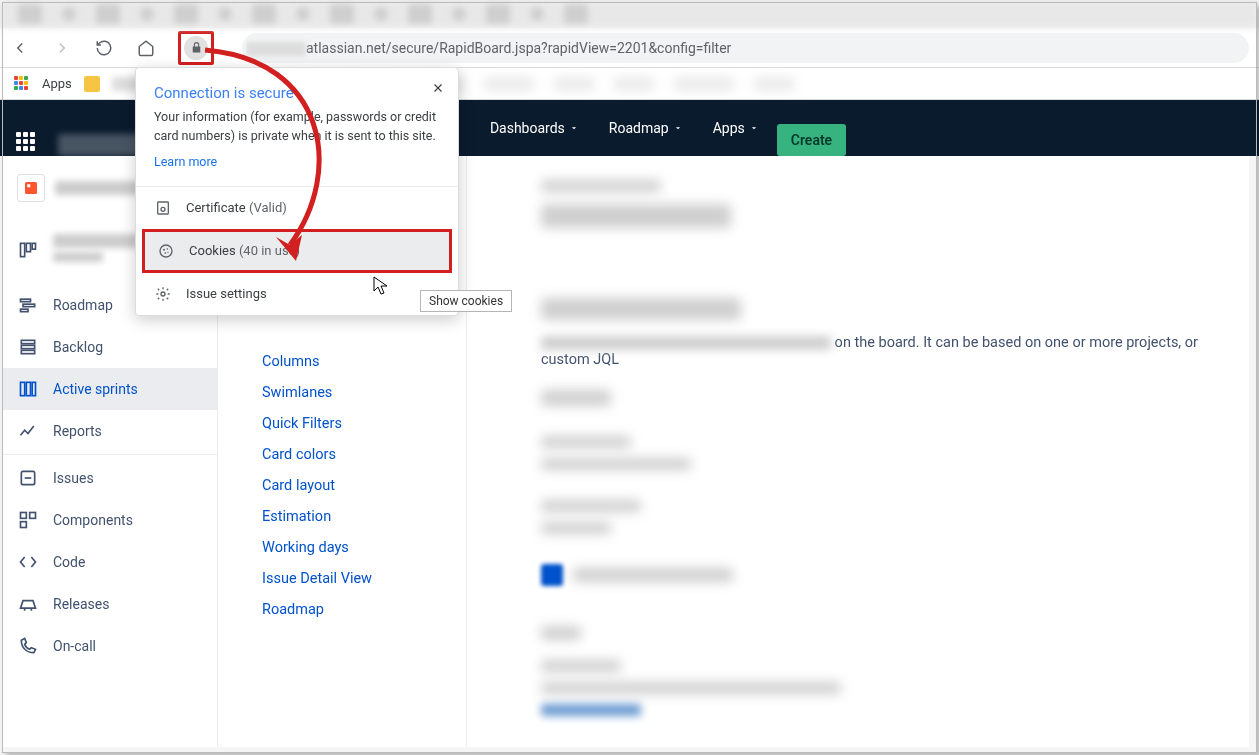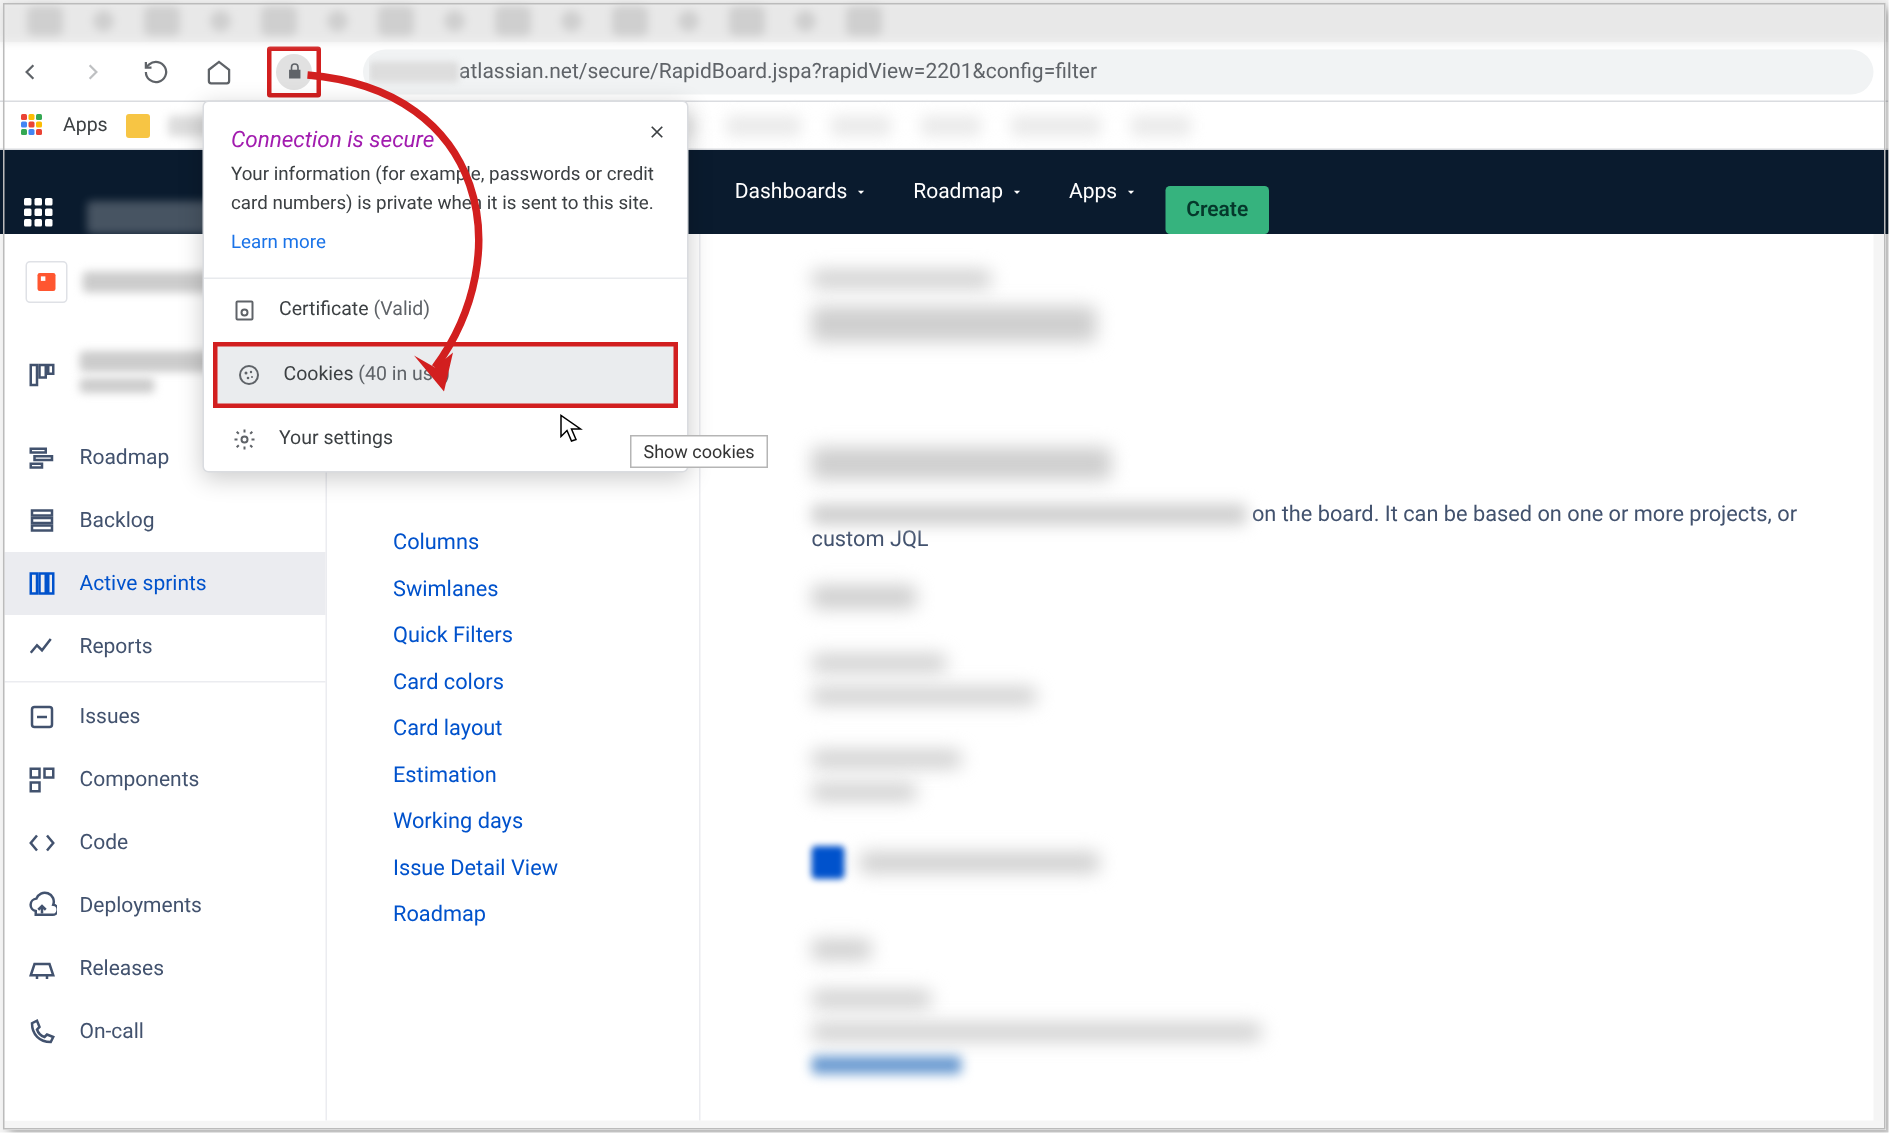--- a/index.html
+++ b/index.html
@@ -58,21 +58,21 @@
 .settings-col a{display:block;padding:7px 0;font-size:14.5px;color:#0052cc;text-decoration:none;}
 
 
 .main-area{flex:1;padding:24px 16px 0 60px;position:relative;color:#172b4d;}
 .main-blur{background:#cfcfcf;filter:blur(6px);border-radius:4px;}
 .main-desc{font-size:14.5px;color:#42526e;margin:8px 0 0 0;}
 
 
 .popover{position:absolute;top:67px;left:135px;width:324px;background:#fff;border:1px solid #dadce0;border-radius:4px;box-shadow:0 4px 16px rgba(0,0,0,.2);z-index:50;}
 .pop-head{padding:16px 18px 10px;}
-.pop-title{color:#a21caf;font-size:15px;margin-bottom:6px;font-style:italic;}
+.pop-title{color:#3b82f6;font-size:15px;margin-bottom:6px;}
 .pop-text{font-size:12.5px;color:#3c4043;line-height:1.5;}
 .pop-learn{color:#1a73e8;font-size:12.5px;display:inline-block;margin-top:8px;}
 .pop-close{position:absolute;top:10px;right:10px;width:20px;height:20px;display:flex;align-items:center;justify-content:center;color:#3c4043;}
 .pop-sep{height:1px;background:#e8eaed;margin-top:6px;}
 .pop-row{display:flex;align-items:center;gap:14px;padding:12px 18px;font-size:13px;color:#3c4043;}
 .pop-row-cookies{border:3px solid #d21f1f;background:#eaecee;margin:0 6px;padding:10px 12px;}
 .pop-row .pico{width:18px;height:18px;color:#5f6368;display:flex;align-items:center;justify-content:center;}
 .pop-sub{color:#5f6368;}
 .tooltip{position:absolute;top:290px;left:384px;background:#fff;border:1px solid #b5b5b5;padding:3px 8px;font-size:12px;color:#333;z-index:60;margin-left:36px;}
 
@@ -309,29 +309,20 @@
         <span class="ico">
           <svg width="20" height="20" viewBox="0 0 24 24" fill="none" stroke="currentColor" stroke-width="2">
             <path d="M8 6l-5 6 5 6M16 6l5 6-5 6"></path>
           </svg>
         </span>
         <span>Code</span>
       </div>
     <div class="side-item">
         <span class="ico">
           <svg width="20" height="20" viewBox="0 0 24 24" fill="none" stroke="currentColor" stroke-width="2">
-            <path d="M7 16a5 5 0 0 1 .5-9.9A7 7 0 0 1 21 11a4 4 0 0 1-1 8H7z"></path>
-            <path d="M12 12v6M9 15l3-3 3 3"></path>
-          </svg>
-        </span>
-        <span>Deployments</span>
-      </div>
-    <div class="side-item">
-        <span class="ico">
-          <svg width="20" height="20" viewBox="0 0 24 24" fill="none" stroke="currentColor" stroke-width="2">
             <path d="M3 17h18l-3-9H6zM8 17v3M16 17v3"></path>
           </svg>
         </span>
         <span>Releases</span>
       </div>
     <div class="side-item">
         <span class="ico">
           <svg width="20" height="20" viewBox="0 0 24 24" fill="none" stroke="currentColor" stroke-width="2">
             <path d="M4 5c0 9 6 15 15 15l2-4-5-2-2 2c-3-1-5-3-6-6l2-2-2-5z"></path>
           </svg>
@@ -411,21 +402,21 @@
       </span>
     <span><span>Cookies</span> <span class="pop-sub">(40 in use)</span></span>
   </div>
   <div class="pop-row">
     <span class="pico">
         <svg width="16" height="16" viewBox="0 0 24 24" fill="none" stroke="currentColor" stroke-width="2">
           <circle cx="12" cy="12" r="3"></circle>
           <path d="M12 2v3M12 19v3M4.2 4.2l2.1 2.1M17.7 17.7l2.1 2.1M2 12h3M19 12h3M4.2 19.8l2.1-2.1M17.7 6.3l2.1-2.1"></path>
         </svg>
       </span>
-    <span>Your settings</span>
+    <span>Issue settings</span>
   </div>
 </div>
 
 <div class="tooltip">Show cookies</div>
 
 <div class="cursor">
   <svg viewBox="0 0 16 20">
       <path d="M1 1l0 14 4-4 3 7 3-1-3-7 6 0z" fill="#fff" stroke="#000" stroke-width="1"></path>
     </svg>
 </div>

